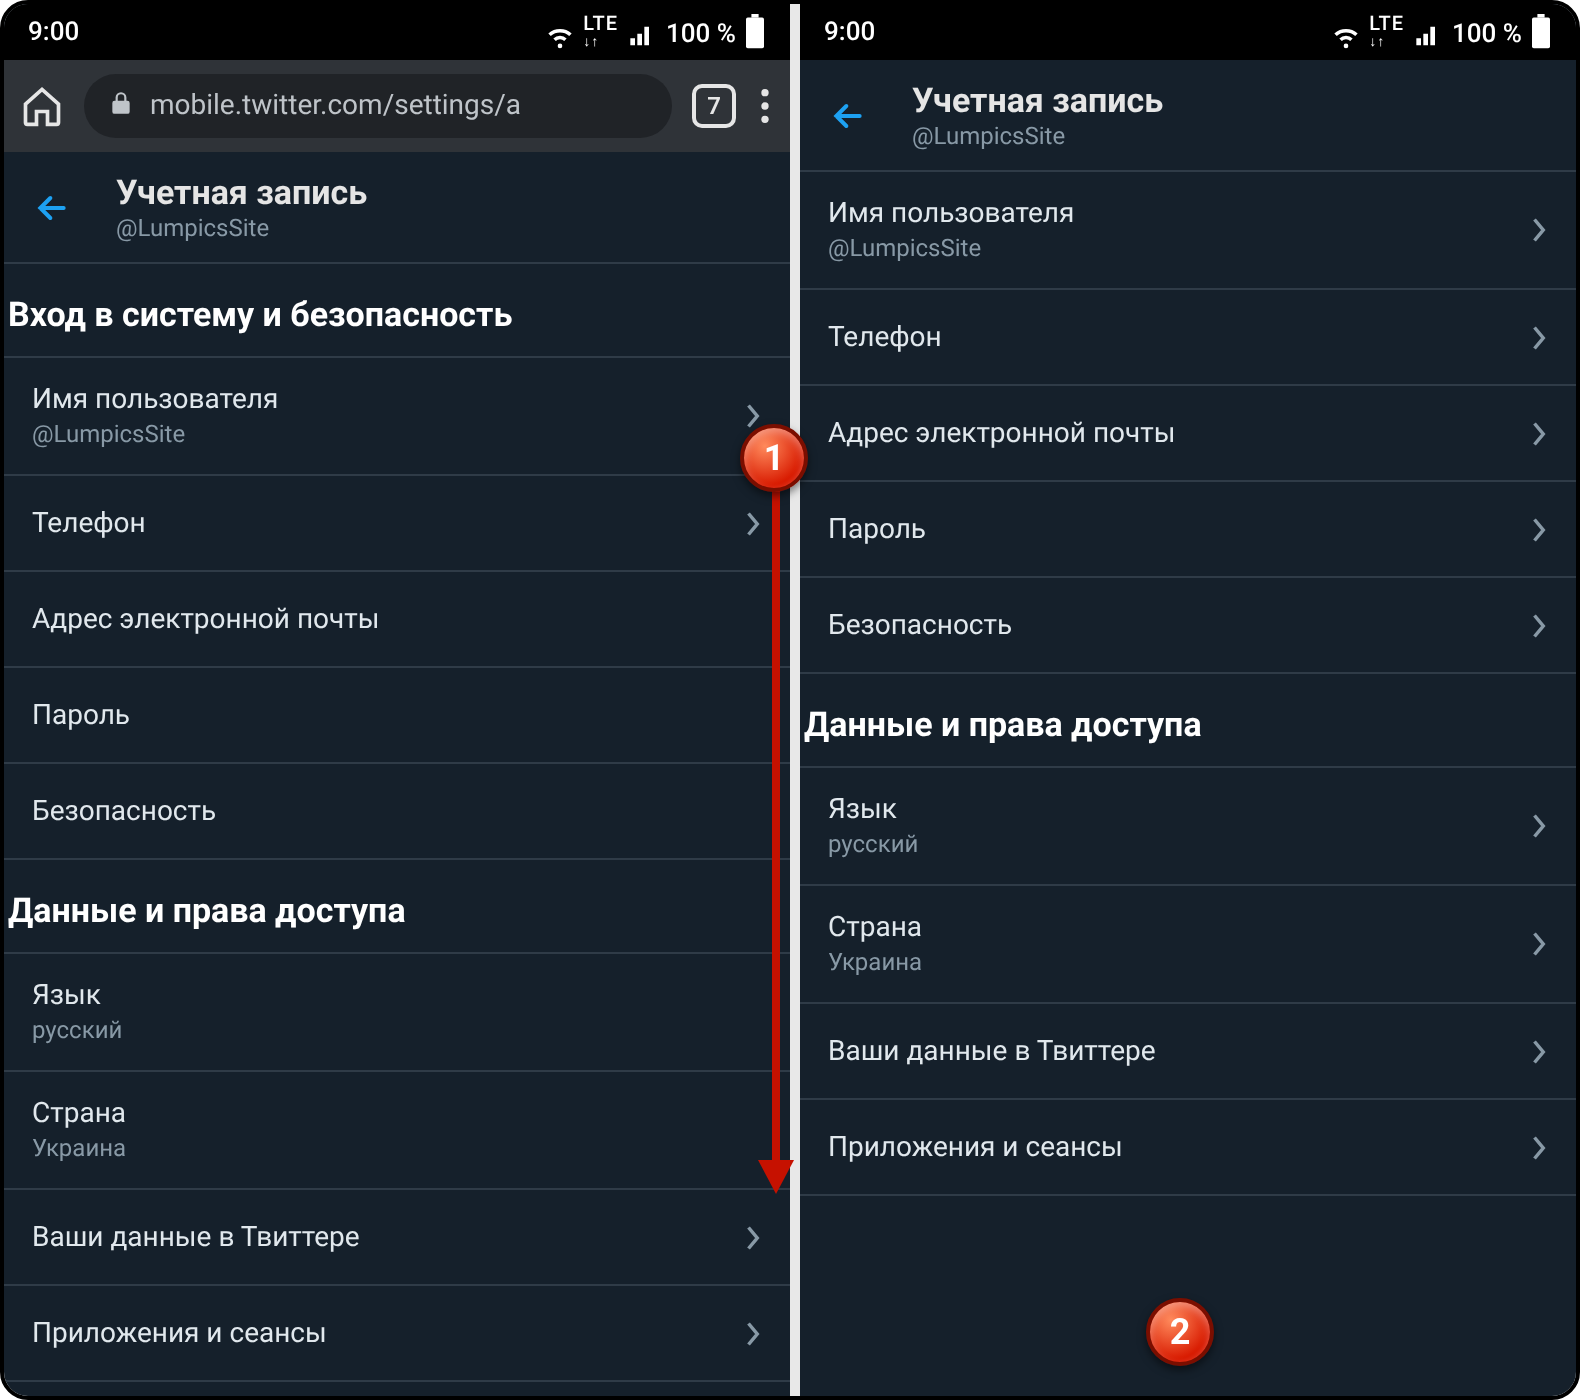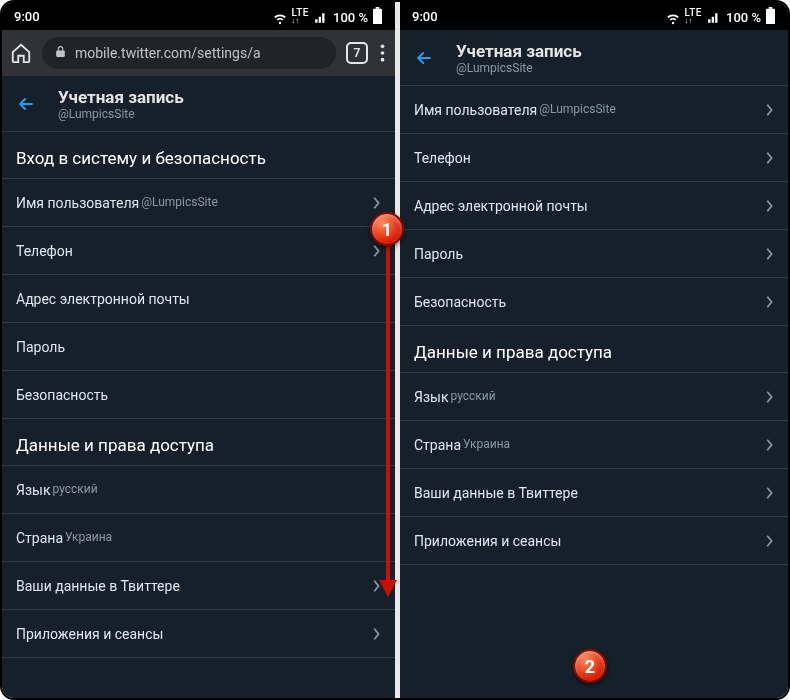--- a/index.html
+++ b/index.html
@@ -98,32 +98,32 @@
     gap: 22px;
     border-bottom: 1px solid #2f3b47;
   }
   .app-header .back { color:#1da1f2; display:flex; }
   .app-header .titles .title { color:#e5e5e5; font-size: 17px; font-weight:700; }
   .app-header .titles .subtitle { color:#8899a6; font-size:12px; }
 
   .scroll { flex:1; overflow:hidden; }
 
   .section-title {
-    color:#fff; font-size:17px; font-weight:400;
-    padding: 16px 14px 10px;
+    color:#fff; font-size:17px; font-weight:700;
+    padding: 16px 2px 10px;
     border-bottom: 1px solid #2f3b47;
   }
 
   .row {
     display:flex; align-items:center; justify-content:space-between;
     padding: 13px 14px;
     border-bottom: 1px solid #2f3b47;
     min-height: 48px;
   }
-  .row .labels { display:flex; flex-direction:row; gap:2px; }
+  .row .labels { display:flex; flex-direction:column; gap:2px; }
   .row .label { color:#e1e8ed; font-size:14px; }
   .row .sublabel { color:#8899a6; font-size:12px; }
   .row .chev { color:#8899a6; display:flex; }
 
   .row.highlight {
     outline: 3px solid #e11; outline-offset:-2px;
     border-radius: 10px;
   }
 
   

